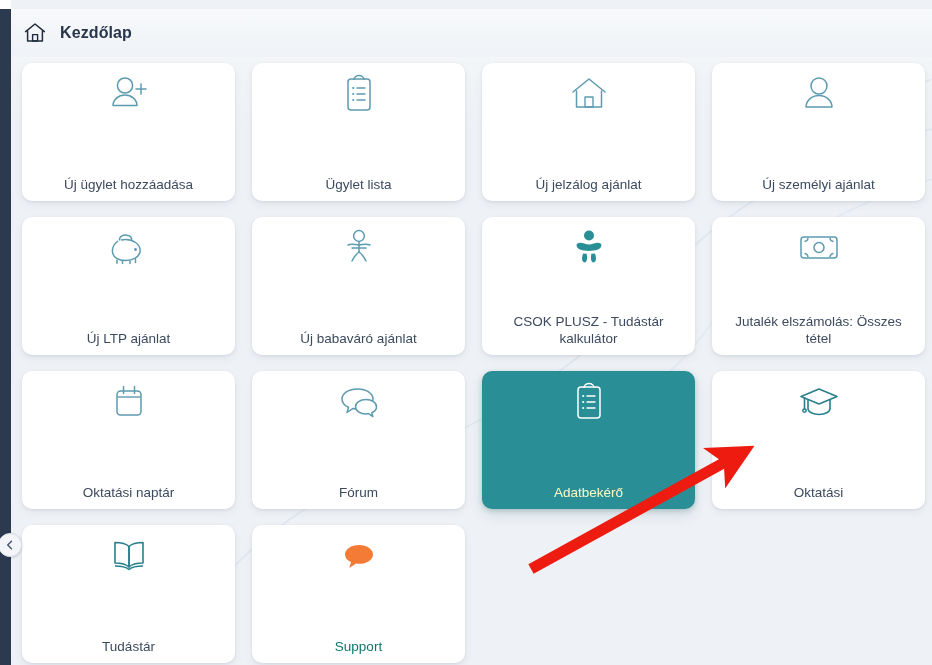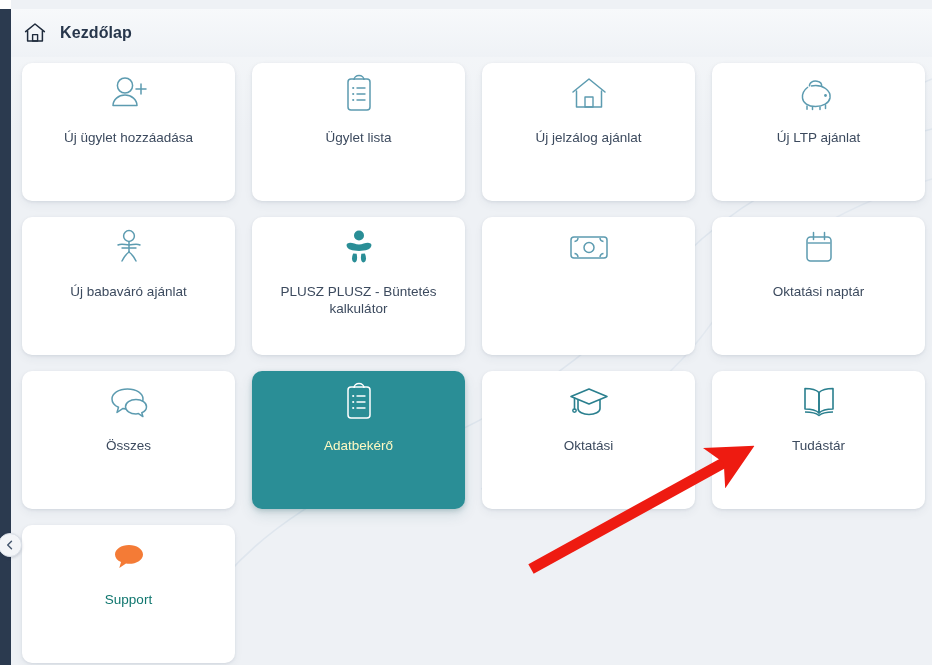--- a/index.html
+++ b/index.html
@@ -97,21 +97,21 @@
     padding: 6px 0 0 11px;
   }
 
   .tile {
     background: #ffffff;
     border-radius: 10px;
     box-shadow: 0 1px 3px rgba(35,55,85,.10), 0 4px 10px rgba(35,55,85,.05);
     display: flex;
     flex-direction: column;
     align-items: center;
-    justify-content: flex-start;
+    justify-content: space-between;
     cursor: pointer;
     padding: 8px 12px;
     user-select: none;
   }
   .tile .tile-icon {
     height: 46px;
     display: flex;
     align-items: center;
     justify-content: center;
     margin-bottom: 12px;
@@ -206,20 +206,29 @@
       <span class="tile-icon">
         <svg width="44" height="42" viewBox="0 0 44 42">
           <path d="M6 19 L22 6 L38 19" fill="none" stroke="#5c9bb0" stroke-width="1.5" stroke-linecap="round" stroke-linejoin="round"></path>
           <path d="M9.5 18 V34 H34.5 V18" fill="none" stroke="#5c9bb0" stroke-width="1.5" stroke-linecap="round" stroke-linejoin="round"></path>
           <rect x="18" y="24" width="8" height="10" fill="none" stroke="#5c9bb0" stroke-width="1.4" stroke-linejoin="round"></rect>
         </svg>
       </span>
       <span class="tile-label">Új jelzálog ajánlat</span>
     </div>
 
+    <div class="tile">
+      <span class="tile-icon">
+        <svg width="40" height="42" viewBox="0 0 40 42">
+          <circle cx="20" cy="13" r="8" fill="none" stroke="#5c9bb0" stroke-width="1.5"></circle>
+          <path d="M7 34 a13 11.5 0 0 1 26 0 Z" fill="none" stroke="#5c9bb0" stroke-width="1.5" stroke-linejoin="round"></path>
+        </svg>
+      </span>
+      <span class="tile-label">Új személyi ajánlat</span>
+    </div>
 
     <div class="tile">
       <span class="tile-icon">
         <svg width="46" height="40" viewBox="0 0 46 40">
           <path d="M12 13 C 8 16, 6 20, 6.5 24 C 7 29, 12 32.5, 19.5 32.5 C 27 32.5, 33 29, 34 24
                    C 34.6 20.5, 33 17, 29.5 14.5 C 26 12, 20 11, 15 12" fill="none" stroke="#5c9bb0" stroke-width="1.5" stroke-linejoin="round"></path>
           <path d="M13.5 12.5 C 13 8.5, 17 6.5, 21 7.2 C 24.5 7.8, 26 10, 25.6 12.6" fill="none" stroke="#5c9bb0" stroke-width="1.5"></path>
           <circle cx="29.5" cy="21.5" r="1.4" fill="#5c9bb0"></circle>
           <path d="M11 32 v3.2 M16.5 33 v2.6 M24 33 v2.6 M29.5 31 v3.4" stroke="#5c9bb0" stroke-width="1.5" stroke-linecap="round"></path>
         </svg>
@@ -246,34 +255,35 @@
       <span class="tile-icon">
         <svg width="40" height="42" viewBox="0 0 40 42">
           <circle cx="20" cy="8.5" r="5" fill="#2a8e96"></circle>
           <path d="M8.5 16.5 C 12 14.5, 15.5 17.5, 20 17.5 C 24.5 17.5, 28 14.5, 31.5 16.5
                    C 33.5 17.8, 32 21.5, 29 22.6 C 26 23.7, 23 24, 20 24 C 17 24, 14 23.7, 11 22.6
                    C 8 21.5, 6.5 17.8, 8.5 16.5 Z" fill="#2a8e96"></path>
           <path d="M14.2 26.5 C 12.2 30.5, 12.8 35.5, 15.6 35.5 C 18.2 35.5, 18.6 31, 17.6 26.8 Z" fill="#2a8e96"></path>
           <path d="M25.8 26.5 C 27.8 30.5, 27.2 35.5, 24.4 35.5 C 21.8 35.5, 21.4 31, 22.4 26.8 Z" fill="#2a8e96"></path>
         </svg>
       </span>
-      <span class="tile-label">PLUSZ PLUSZ - Büntetés kalkulátor</span>
+      <span class="tile-label">CSOK PLUSZ - Tudástár kalkulátor</span>
     </div>
 
     <div class="tile">
       <span class="tile-icon">
         <svg width="46" height="34" viewBox="0 0 46 34">
           <rect x="5" y="6" width="36" height="21" rx="3" fill="none" stroke="#5c9bb0" stroke-width="1.5"></rect>
           <circle cx="23" cy="16.5" r="5" fill="none" stroke="#5c9bb0" stroke-width="1.5"></circle>
           <path d="M8.5 10.5 a4 4 0 0 0 3.6 -3.6" fill="none" stroke="#5c9bb0" stroke-width="1.3"></path>
           <path d="M37.5 10.5 a4 4 0 0 1 -3.6 -3.6" fill="none" stroke="#5c9bb0" stroke-width="1.3"></path>
           <path d="M8.5 22.5 a4 4 0 0 1 3.6 3.6" fill="none" stroke="#5c9bb0" stroke-width="1.3"></path>
           <path d="M37.5 22.5 a4 4 0 0 0 -3.6 3.6" fill="none" stroke="#5c9bb0" stroke-width="1.3"></path>
         </svg>
       </span>
+      <span class="tile-label">Jutalék elszámolás: Összes tétel</span>
     </div>
 
     <div class="tile">
       <span class="tile-icon">
         <svg width="40" height="42" viewBox="0 0 40 42">
           <rect x="8" y="10" width="24" height="24" rx="3.5" fill="none" stroke="#5c9bb0" stroke-width="1.5"></rect>
           <path d="M8.6 16 h22.8" stroke="#5c9bb0" stroke-width="1.4"></path>
           <path d="M14.5 5.5 v7 M25.5 5.5 v7" stroke="#5c9bb0" stroke-width="1.5" stroke-linecap="round"></path>
         </svg>
       </span>
@@ -284,21 +294,21 @@
       <span class="tile-icon">
         <svg width="46" height="40" viewBox="0 0 46 40">
           <path d="M21.5 7 C 12.5 7, 6 11.5, 6 17 C 6 20.5, 8.5 23.6, 12.5 25.3
                    L 11 30.5 L 17 26.4 C 18.4 26.7, 20 26.9, 21.5 26.9
                    C 30.5 26.9, 37 22.4, 37 17 C 37 11.5, 30.5 7, 21.5 7 Z" fill="none" stroke="#5c9bb0" stroke-width="1.5" stroke-linejoin="round"></path>
           <path d="M30 17.5 C 36 17.5, 40.5 20.8, 40.5 24.8 C 40.5 27.4, 38.6 29.6, 35.8 30.8
                    L 36.9 34.6 L 32.5 31.6 C 31.7 31.8, 30.8 31.9, 30 31.9
                    C 24 31.9, 19.5 28.8, 19.5 24.8 C 19.5 20.8, 24 17.5, 30 17.5 Z" fill="#ffffff" stroke="#5c9bb0" stroke-width="1.5" stroke-linejoin="round"></path>
         </svg>
       </span>
-      <span class="tile-label">Összes</span>
+      <span class="tile-label">Fórum</span>
     </div>
 
     <div class="tile is-active">
       <span class="tile-icon">
         <svg width="40" height="44" viewBox="0 0 40 44">
           <rect x="9" y="7" width="22" height="31" rx="3" fill="none" stroke="#ffffff" stroke-width="1.5"></rect>
           <path d="M15 8 a5 4.4 0 0 1 10 0" fill="none" stroke="#ffffff" stroke-width="1.5"></path>
           <circle cx="14.2" cy="16" r="1.1" fill="#ffffff"></circle>
           <circle cx="14.2" cy="22" r="1.1" fill="#ffffff"></circle>
           <circle cx="14.2" cy="28" r="1.1" fill="#ffffff"></circle>

